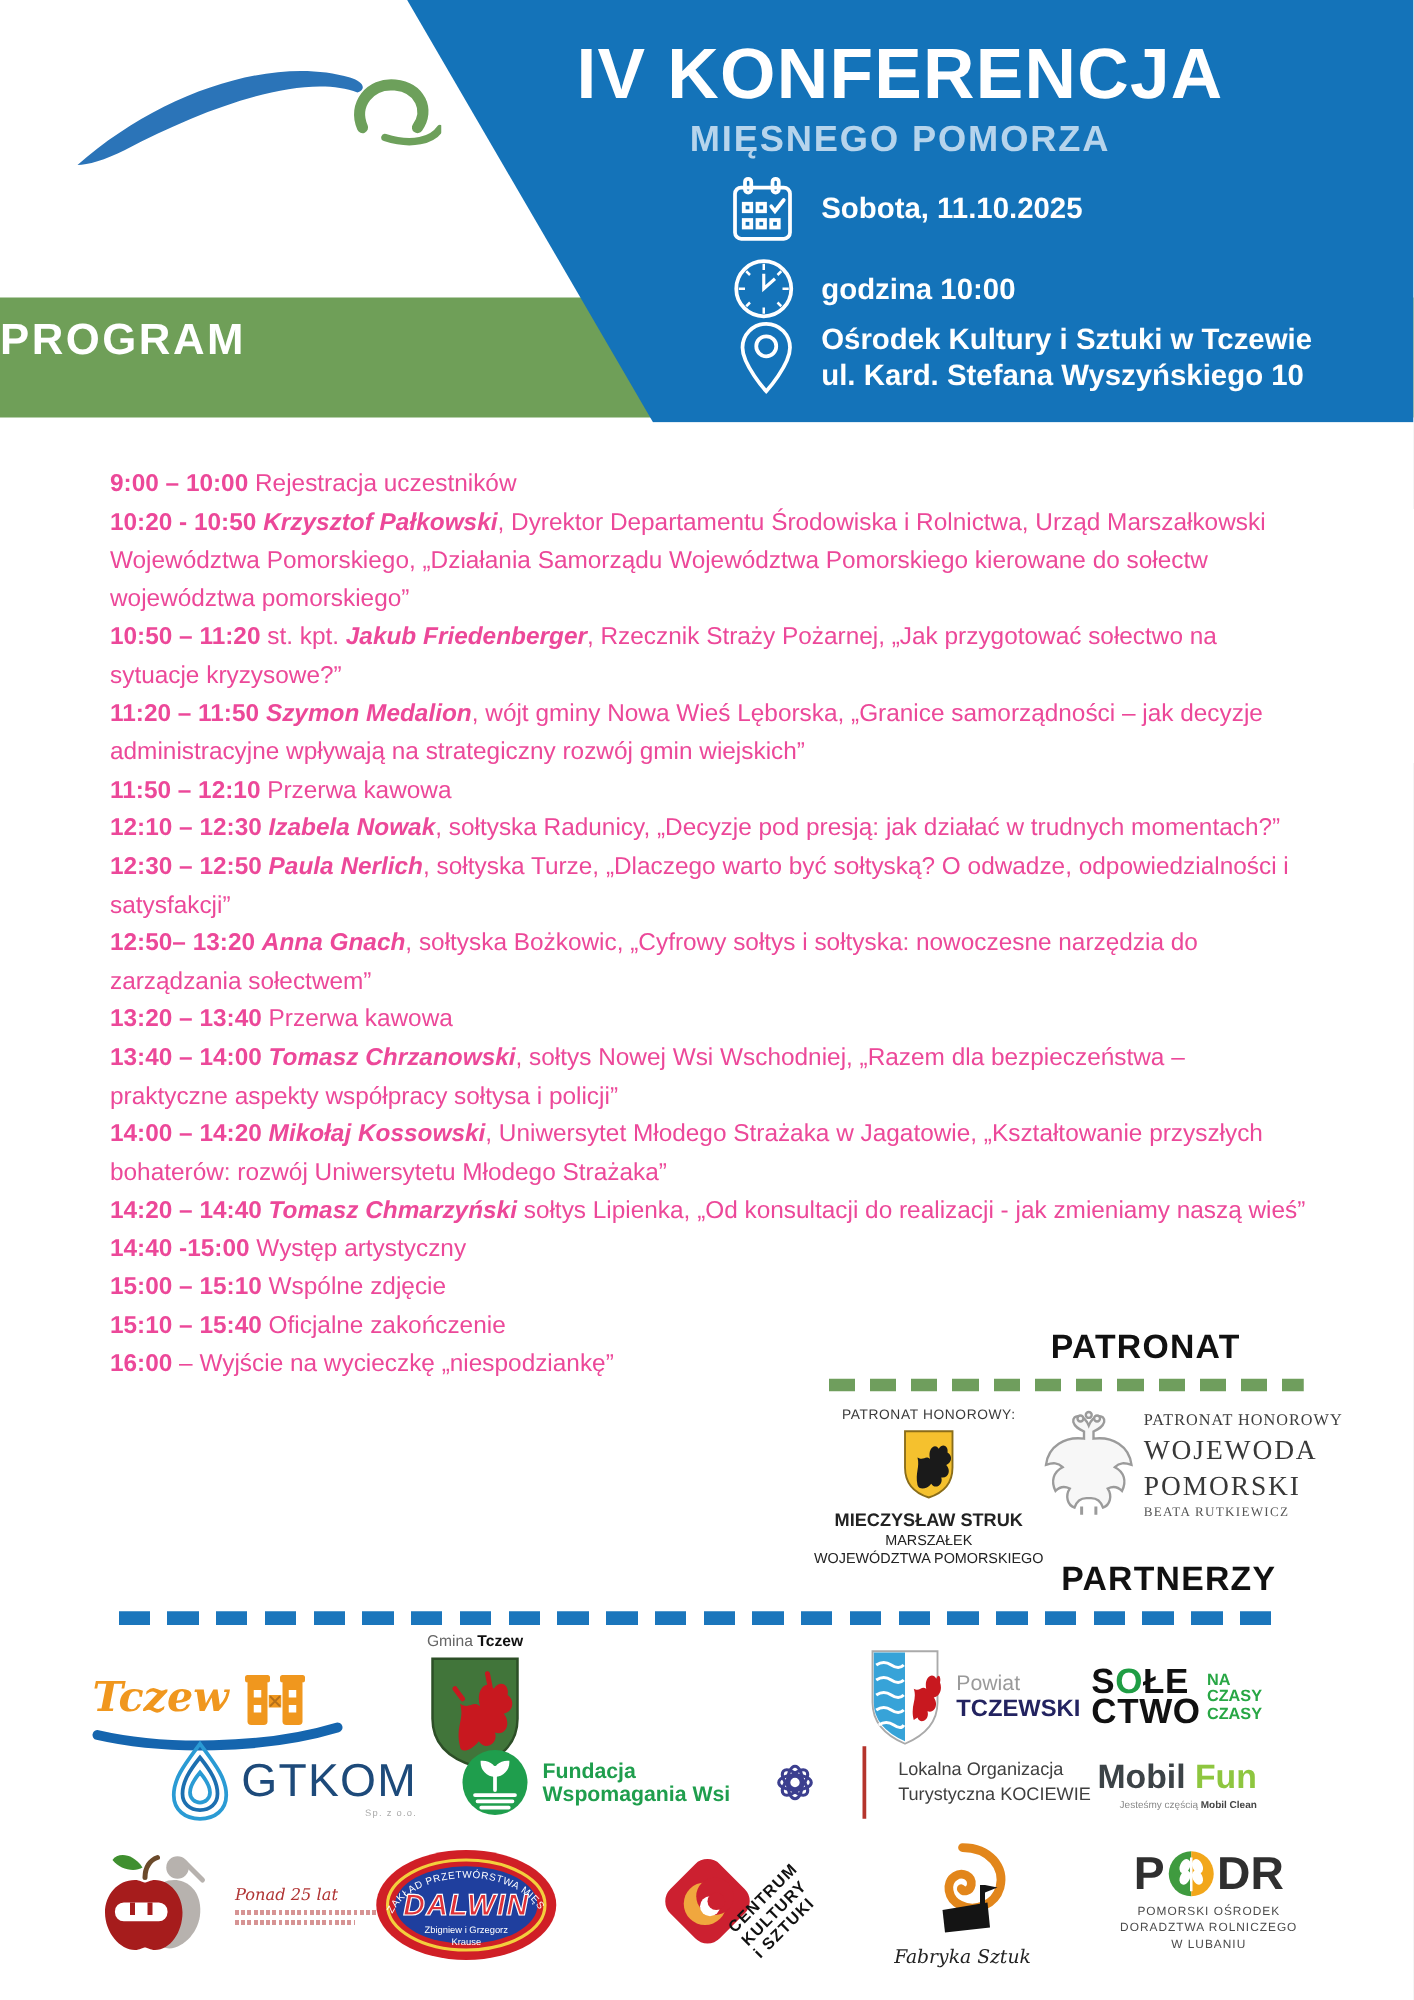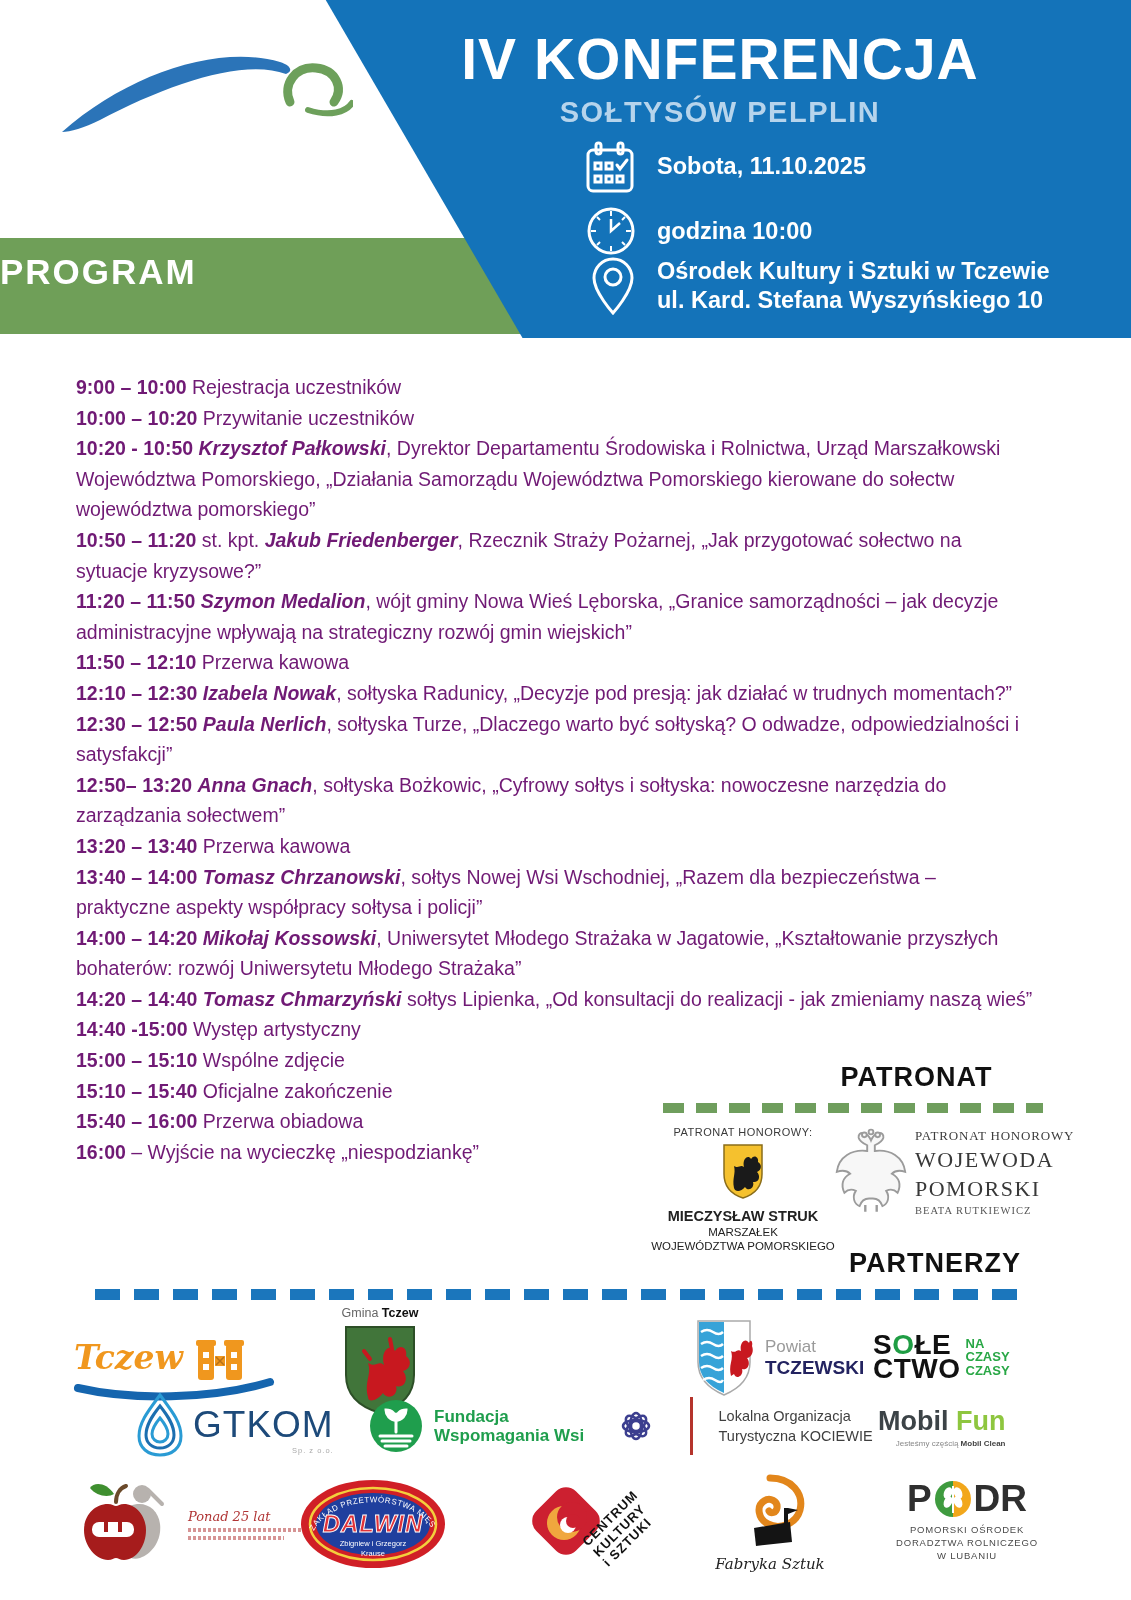--- a/index.html
+++ b/index.html
@@ -17,21 +17,21 @@
   .logo-script .w2{color:#2c70b5;margin-left:14px;}
   .program-label{position:absolute;left:0;top:252px;width:420px;text-align:left;color:#fff;
                  font-size:35px;font-weight:800;letter-spacing:2px;}
   .hdr-title{position:absolute;left:425px;top:26px;width:590px;text-align:center;color:#fff;
              font-size:57px;font-weight:800;letter-spacing:1px;}
   .hdr-subtitle{position:absolute;left:425px;top:96px;width:590px;text-align:center;color:#b6d4ec;
                 font-size:29px;font-weight:800;letter-spacing:1.5px;}
   .info-icon{position:absolute;}
   .info-text{position:absolute;left:657px;color:#fff;font-size:23.5px;font-weight:700;}
   
-  .schedule{position:absolute;left:76px;top:372px;width:958px;color:#701a75;
+  .schedule{position:absolute;left:88px;top:372px;width:958px;color:#ec4899;
             font-size:19.5px;line-height:30.6px;}
   .schedule p{margin:0;}
   .b{font-weight:700;}
   .bi{font-weight:700;font-style:italic;}
   
   .patronat-h{position:absolute;left:800px;top:1062px;width:233px;text-align:center;
               font-size:27px;font-weight:900;letter-spacing:1px;color:#111;}
   .dash-green{position:absolute;left:663px;top:1103px;width:380px;height:10px;
               background:repeating-linear-gradient(90deg,#6f9e5d 0 21px,transparent 21px 33px);}
   .patron-left{position:absolute;left:648px;top:1126px;width:190px;text-align:center;color:#222;}
@@ -118,21 +118,21 @@
 
     <svg class="logo-wave" width="295" height="96" viewBox="0 0 295 96">
       <path d="M4,92 C70,34 160,4 222,22 C232,25 236,31 228,34 C186,18 110,44 42,80 C26,88 12,92 4,92 Z" fill="#2b74b8"></path>
       <path d="M232,62 C224,44 238,26 258,28 C278,30 286,48 276,62" stroke="#6da05b" stroke-width="9" fill="none" stroke-linecap="round"></path>
       <path d="M250,70 C272,77 288,72 294,63" stroke="#6da05b" stroke-width="6" fill="none" stroke-linecap="round"></path>
     </svg>
 
     <div class="program-label">PROGRAM</div>
 
     <div class="hdr-title">IV KONFERENCJA</div>
-    <div class="hdr-subtitle">SOŁTYSÓW PELPLIN</div>
+    <div class="hdr-subtitle">MIĘSNEGO POMORZA</div>
 
     <svg class="info-icon" style="left:584px;top:141px" width="52" height="54" viewBox="0 0 52 54">
       <g stroke="#fff" stroke-width="3" fill="none" stroke-linecap="round">
         <rect x="4" y="9" width="44" height="41" rx="5"></rect>
         <rect x="12" y="2" width="5" height="11" rx="2.5"></rect>
         <rect x="34" y="2" width="5" height="11" rx="2.5"></rect>
         <rect x="11" y="22" width="6" height="6"></rect>
           <rect x="22" y="22" width="6" height="6"></rect>
         <polyline points="33,24 36,28 43,19"></polyline>
         <rect x="11" y="35" width="6" height="6"></rect>
@@ -165,36 +165,34 @@
         <path d="M23,3 C12,3 4,12 4,22 C4,36 23,57 23,57 C23,57 42,36 42,22 C42,12 34,3 23,3 Z"></path>
         <circle cx="23" cy="21" r="8"></circle>
       </g>
     </svg>
     <div class="info-text" style="top:258px">Ośrodek Kultury i Sztuki w Tczewie</div>
     <div class="info-text" style="top:287px">ul. Kard. Stefana Wyszyńskiego 10</div>
   </div>
 
   <div class="schedule">
       <p><span class="b">9:00 – 10:00 </span><span>Rejestracja uczestników</span></p>
-      <p><span class="b">10:00 – 10:20 </span><span>Przywitanie uczestników</span></p>
       <p><span class="b">10:20 - 10:50 </span><span class="bi">Krzysztof Pałkowski</span><span>, Dyrektor Departamentu Środowiska i Rolnictwa, Urząd Marszałkowski Województwa Pomorskiego, „Działania Samorządu Województwa Pomorskiego kierowane do sołectw województwa pomorskiego”</span></p>
       <p><span class="b">10:50 – 11:20 </span><span>st. kpt. </span><span class="bi">Jakub Friedenberger</span><span>, Rzecznik Straży Pożarnej, „Jak przygotować sołectwo na sytuacje kryzysowe?”</span></p>
       <p><span class="b">11:20 – 11:50 </span><span class="bi">Szymon Medalion</span><span>, wójt gminy Nowa Wieś Lęborska, „Granice samorządności – jak decyzje administracyjne wpływają na strategiczny rozwój gmin wiejskich”</span></p>
       <p><span class="b">11:50 – 12:10 </span><span>Przerwa kawowa</span></p>
       <p><span class="b">12:10 – 12:30 </span><span class="bi">Izabela Nowak</span><span>, sołtyska Radunicy, „Decyzje pod presją: jak działać w trudnych momentach?”</span></p>
       <p><span class="b">12:30 – 12:50 </span><span class="bi">Paula Nerlich</span><span>, sołtyska Turze, „Dlaczego warto być sołtyską? O odwadze, odpowiedzialności i satysfakcji”</span></p>
       <p><span class="b">12:50– 13:20 </span><span class="bi">Anna Gnach</span><span>, sołtyska Bożkowic, „Cyfrowy sołtys i sołtyska: nowoczesne narzędzia do zarządzania sołectwem”</span></p>
       <p><span class="b">13:20 – 13:40 </span><span>Przerwa kawowa</span></p>
       <p><span class="b">13:40 – 14:00 </span><span class="bi">Tomasz Chrzanowski</span><span>, sołtys Nowej Wsi Wschodniej, „Razem dla bezpieczeństwa – praktyczne aspekty współpracy sołtysa i policji”</span></p>
       <p><span class="b">14:00 – 14:20 </span><span class="bi">Mikołaj Kossowski</span><span>, Uniwersytet Młodego Strażaka w Jagatowie, „Kształtowanie przyszłych bohaterów: rozwój Uniwersytetu Młodego Strażaka”</span></p>
       <p><span class="b">14:20 – 14:40 </span><span class="bi">Tomasz Chmarzyński</span><span> sołtys Lipienka, „Od konsultacji do realizacji - jak zmieniamy naszą wieś”</span></p>
       <p><span class="b">14:40 -15:00 </span><span>Występ artystyczny</span></p>
       <p><span class="b">15:00 – 15:10 </span><span>Wspólne zdjęcie</span></p>
       <p><span class="b">15:10 – 15:40 </span><span>Oficjalne zakończenie</span></p>
-      <p><span class="b">15:40 – 16:00 </span><span>Przerwa obiadowa</span></p>
       <p><span class="b">16:00</span><span> – Wyjście na wycieczkę „niespodziankę”</span></p>
     </div>
 
   <div class="patronat-h">PATRONAT</div>
   <div class="dash-green"></div>
 
   <div class="patron-left">
     <div class="lbl">PATRONAT HONOROWY:</div>
     <svg width="46" height="58" viewBox="0 0 46 58" style="margin-top:4px">
       <path d="M4,3 H42 V32 Q42,50 23,56 Q4,50 4,32 Z" fill="#f5c12e" stroke="#8a6d1a" stroke-width="1.5"></path>

